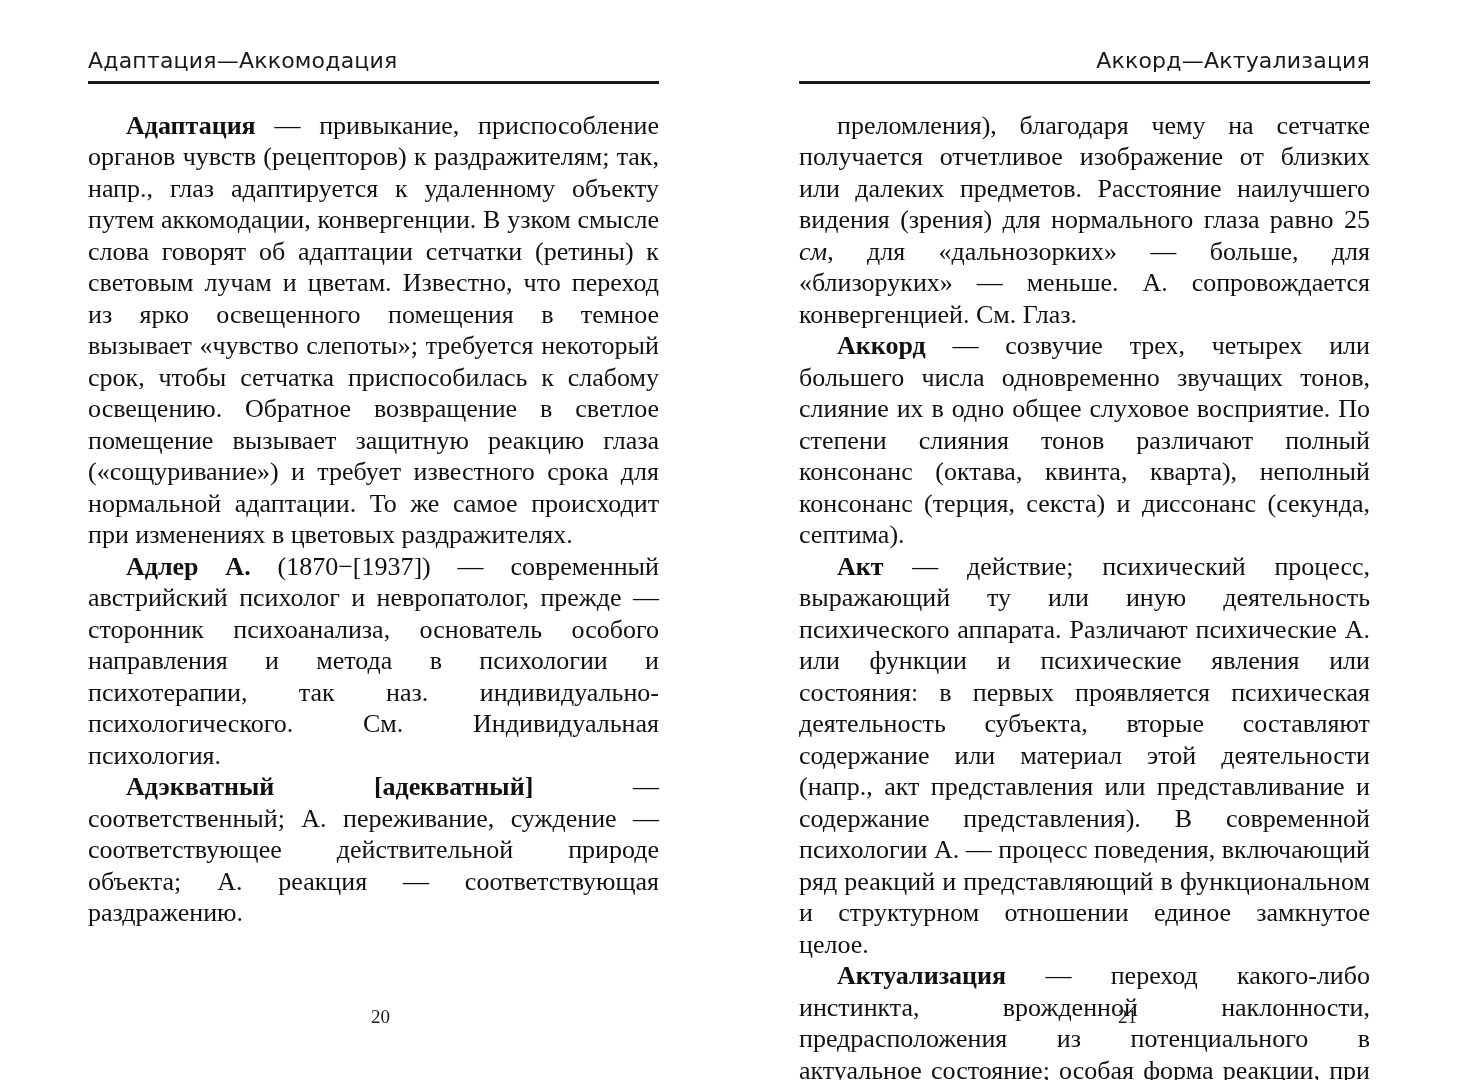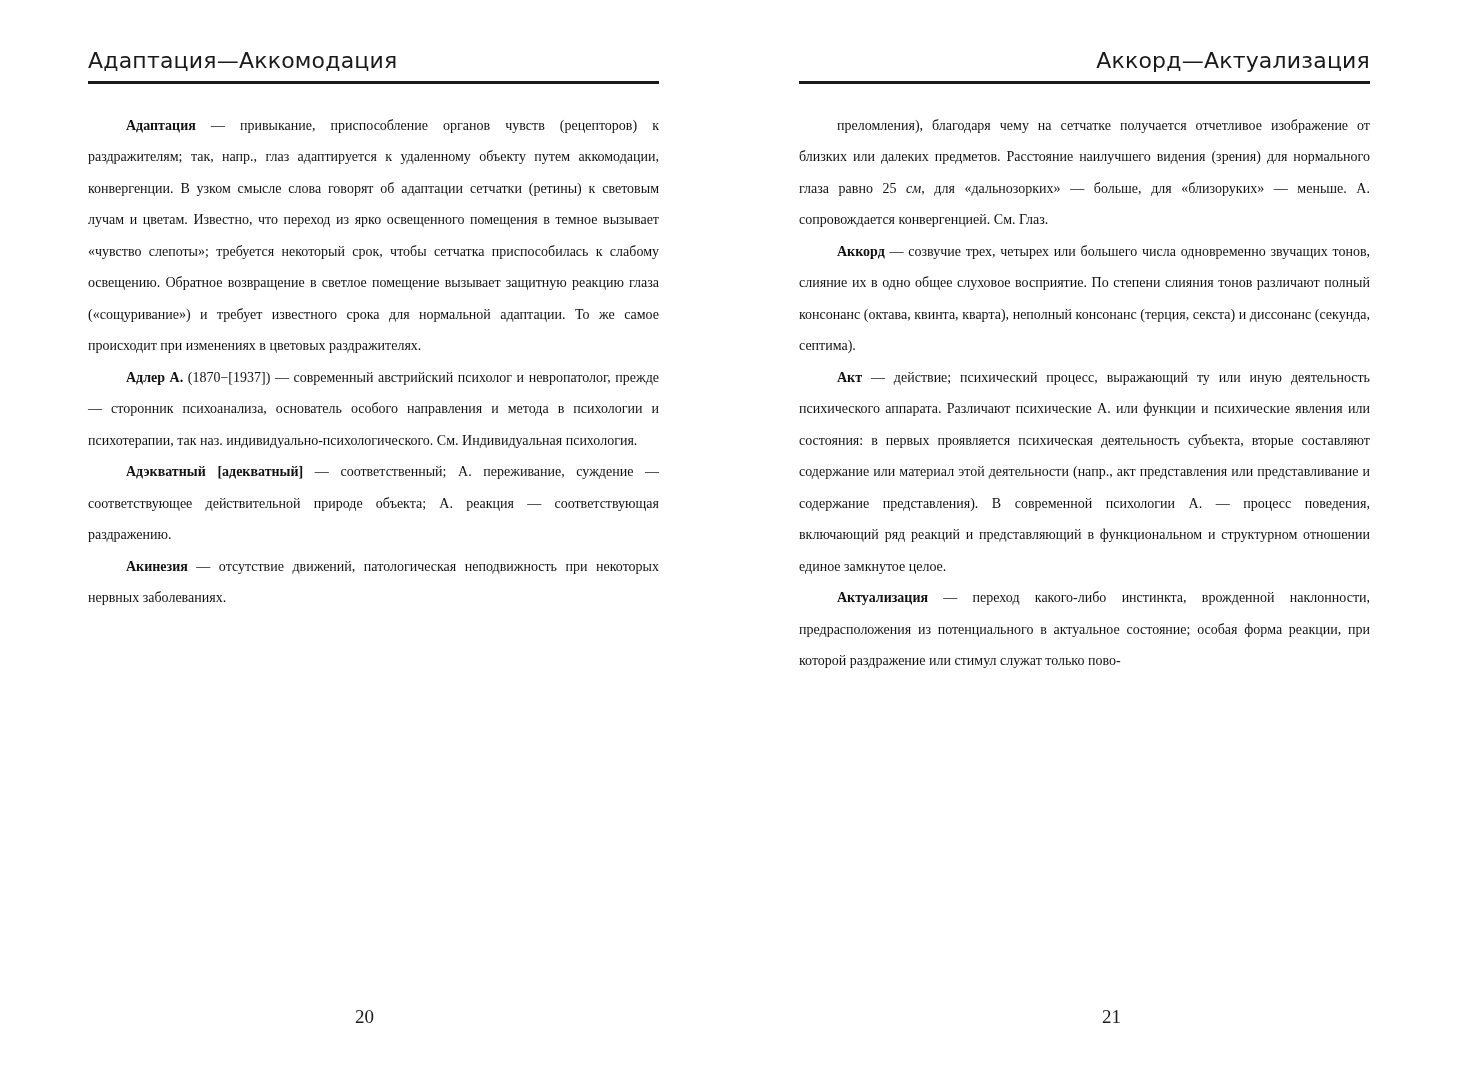--- a/index.html
+++ b/index.html
@@ -47,40 +47,40 @@
     height: 2.5px;
     background: #1a1a1a;
     margin-bottom: 26px;
   }
   .column {
     text-align: justify;
     text-justify: inter-word;
     hyphens: manual;
   }
   .entry {
-    font-size: 14px;
+    font-size: 26px;
     line-height: 31.5px;
     margin: 0 0 0 0;
     text-indent: 38px;
     text-align: justify;
   }
   .term {
     font-weight: bold;
   }
   .ital {
     font-style: italic;
   }
   .folio {
     position: absolute;
     bottom: 52px;
     font-size: 19px;
     font-family: "Liberation Serif", serif;
     color: #1a1a1a;
     width: 100%;
-    left: 0;
+    left: 16px;
     text-align: center;
   }
   .folio-left { padding-right: 18px; }
   .folio-right { padding-left: 18px; }
 </style>
 </head>
 <body>
 
 <div class="spread">
 
@@ -95,23 +95,20 @@
 
 
       <p class="entry">
         <span class="term">Адлер А.</span><span> (1870−[1937]) — современный австрийский психолог и невропатолог, прежде — сторонник психоанализа, основатель особого направления и метода в психологии и психотерапии, так наз. индивидуально-психологического. См. Индивидуальная психология.</span>
       </p>
 
       <p class="entry">
         <span class="term">Адэкватный [адекватный]</span><span> — соответственный; А. переживание, суждение — соответствующее действительной природе объекта; А. реакция — соответствующая раздражению.</span>
       </p>
 
-      <p class="entry">
-        <span class="term">Акинезия</span><span> — отсутствие движений, патологическая неподвижность при некоторых нервных заболеваниях.</span>
-      </p>
 
 
     </div>
     <div class="folio folio-left">20</div>
   </div>
 
   <div class="page page-right">
     <div class="running-head running-head-right">Аккорд—Актуализация</div>
     <div class="rule"></div>
     <div class="column">

